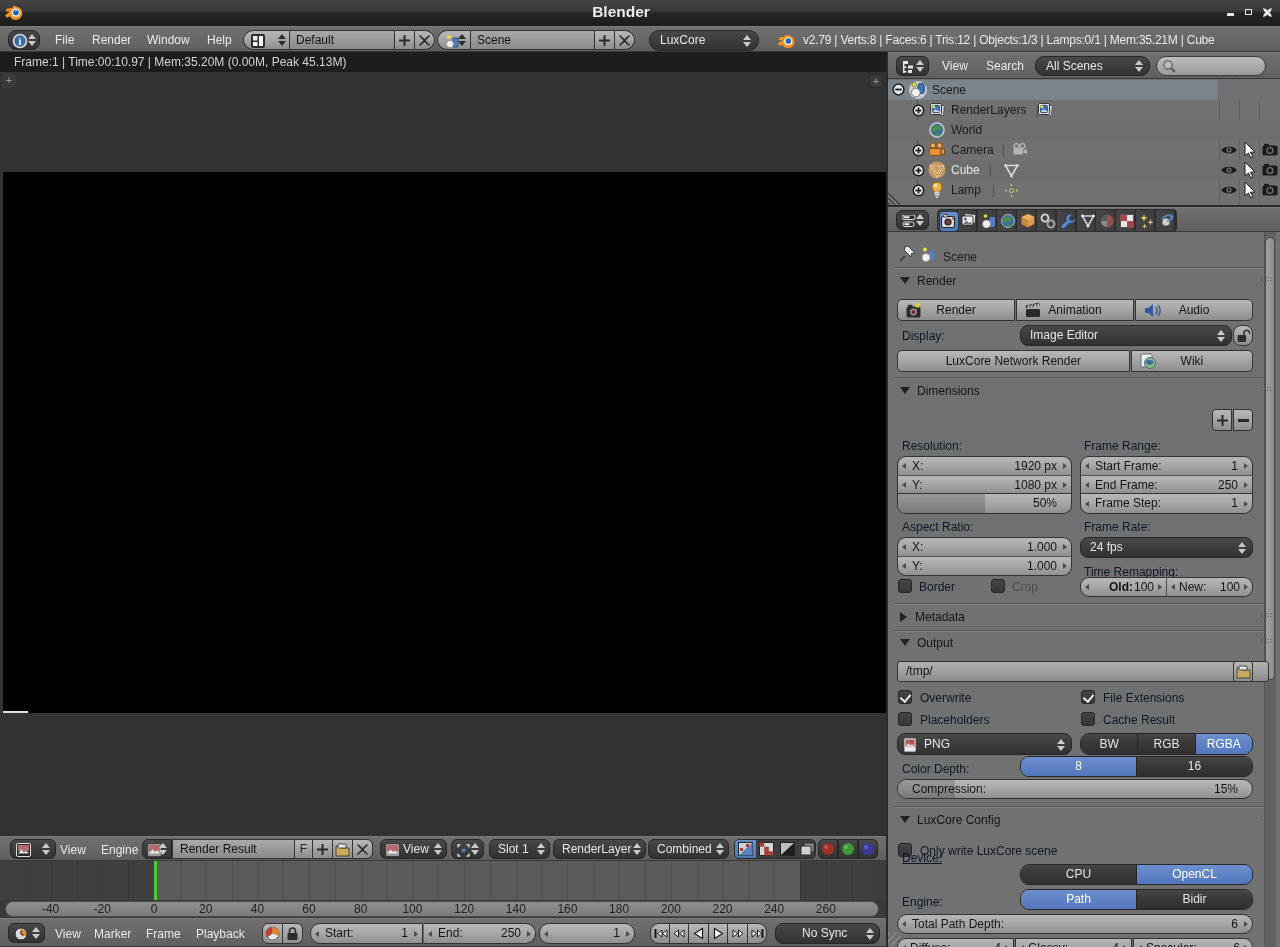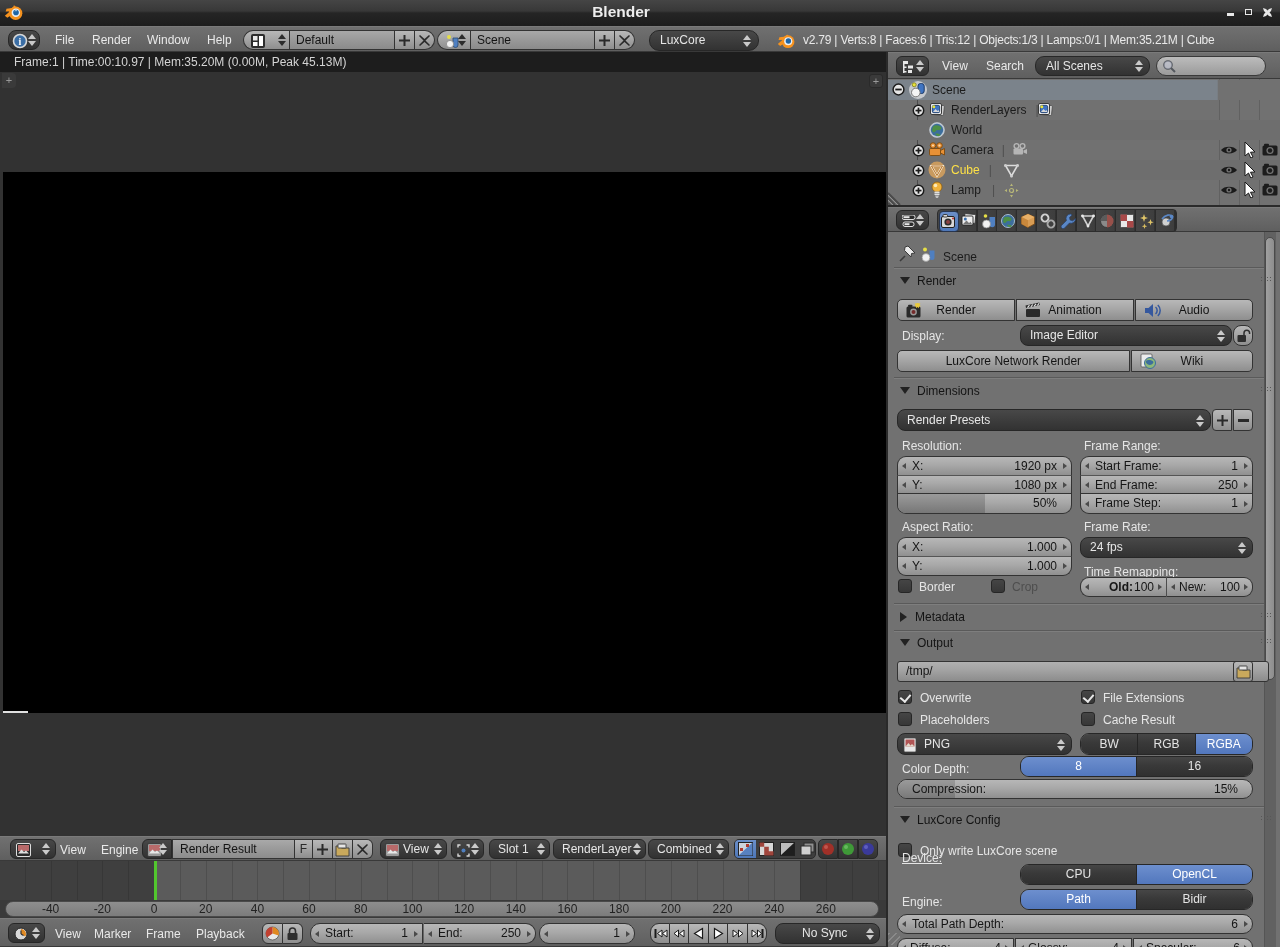--- a/index.html
+++ b/index.html
@@ -42,21 +42,21 @@
 
 #rightpanel { left:886px; top:52px; width:394px; height:895px; background:#717171; }
 .vsep { background:#2a2a2a; }
 
 
 .orow { position:absolute; left:0; width:392px; height:20px; color:#1b1b1b; line-height:20px; }
 .ostripe { background:#6e6e6e; }
 .osel { background:linear-gradient(90deg,#7b838b 0%,#7b838b 84%,#717171 84.2%); }
 
 
-.plabel { color:#e5e5e5; font-size:12px; }
+.plabel { color:#0f172a; font-size:12px; }
 .phead { color:#141414; font-size:12px; }
 .blue { background:linear-gradient(#6d8fce,#5277bd) !important; color:#fff !important; }
 .seg { position:absolute; display:flex; border-radius:9px; overflow:hidden; border:1px solid #272727; }
 .seg > div { flex:1; text-align:center; color:#e4e4e4; background:linear-gradient(#464646,#393939 45%,#303030); line-height:19px; border-right:1px solid #252525; }
 .seg > div:last-child { border-right:none; }
 .chk { position:absolute; width:14px; height:14px; background:linear-gradient(#454545,#373737); border:1px solid #262626; border-radius:3px; }
 .chk.on:before { content:""; position:absolute; left:3px; top:1px; width:5px; height:8px; border:solid #e8e8e8; border-width:0 2px 2px 0; transform:rotate(40deg); }
 .numf { position:absolute; background:linear-gradient(#b7b7b7,#a8a8a8 45%,#909090); border:1px solid #333; color:#151515; }
 .numf .lab { position:absolute; left:14px; top:0; line-height:18px; }
 .numf .val { position:absolute; right:14px; top:0; line-height:18px; }
@@ -514,21 +514,21 @@
       <svg class="abs" style="left:24px; top:4px;" width="13" height="13" viewBox="0 0 13 13">
           <circle cx="6.5" cy="6.5" r="5.2" fill="#e6e6e6" stroke="#1c1c1c" stroke-width="1.5"></circle>
           <rect x="3.5" y="5.7" width="6" height="1.7" fill="#1c1c1c"></rect>
           <rect x="5.65" y="3.6" width="1.7" height="6" fill="#1c1c1c"></rect>
         </svg>
       <svg class="abs" style="left:40px; top:1px;" width="18" height="18" viewBox="0 0 18 18">
         <circle cx="9" cy="9" r="8.5" fill="#c89a5f"></circle>
         <path d="M3.5 5 L14.5 5 L9 14.5 Z" fill="none" stroke="#f5e8d0" stroke-width="2.2"></path>
         <path d="M3.5 5 L14.5 5 L9 14.5 Z" fill="none" stroke="#b5722a" stroke-width="1"></path>
       </svg>
-      <span style="margin-left:63px; color:#fde047;">Cube</span><span style="margin-left:9px; color:#4e4e4e;">|</span>
+      <span style="margin-left:63px; color:#e5e5e5;">Cube</span><span style="margin-left:9px; color:#4e4e4e;">|</span>
       <svg class="abs" style="left:116px; top:3px;" width="15" height="15" viewBox="0 0 15 15">
         <path d="M1.5 2.5 L13.5 2.5 L7.5 13 Z" fill="none" stroke="#dcdcdc" stroke-width="1.6"></path>
         <circle cx="1.5" cy="2.5" r="1.5" fill="#cfcfcf"></circle>
           <circle cx="13.5" cy="2.5" r="1.5" fill="#cfcfcf"></circle>
           <circle cx="7.5" cy="13" r="1.5" fill="#cfcfcf"></circle>
       </svg>
     </div>
     <div class="orow" style="top:101px;">
       <svg class="abs" style="left:24px; top:4px;" width="13" height="13" viewBox="0 0 13 13">
           <circle cx="6.5" cy="6.5" r="5.2" fill="#e6e6e6" stroke="#1c1c1c" stroke-width="1.5"></circle>
@@ -737,21 +737,20 @@
           <rect x="1" y="1" width="11" height="13" rx="1" fill="#ececec" stroke="#555" stroke-width="0.8"></rect>
           <circle cx="10" cy="10" r="5.5" fill="#8db87a" stroke="#3c6e9d" stroke-width="1"></circle>
           <path d="M6 8 C7.5 6.5 12 6.8 13.5 9 C13 11.5 10 12.5 8 11.5 C6.5 10.8 5.5 9.5 6 8 Z" fill="#3c6e9d"></path>
         </svg>Wiki</div>
     </div>
 
     <div class="psep" style="top:145px;"></div>
     <div class="abs phead" style="left:12px; top:152px;"><span class="tri-d"></span>Dimensions</div>
     <div class="abs dots" style="top:154px;">::::</div>
 
-    <div class="abs wd" style="left:9px; top:177px; width:314px; height:22px; border-radius:8px;"><span style="margin-left:9px; line-height:20px;">Render Presets</span><div class="stepper" style="right:5px; top:4px;"></div></div>
     <div class="abs wl" style="left:324px; top:177px; width:20px; height:22px; border-radius:4px 0 0 4px;">
         <svg class="abs" style="left:4px; top:5px;" width="11" height="11" viewBox="0 0 11 11">
           <path d="M4.5 0 h2 v4.5 h4.5 v2 h-4.5 v4.5 h-2 v-4.5 h-4.5 v-2 h4.5 Z" fill="#2a2a2a"></path>
         </svg>
       </div>
     <div class="abs wl" style="left:345px; top:177px; width:20px; height:22px; border-radius:0 4px 4px 0;">
         <div class="abs" style="left:4px; top:9px; width:11px; height:2.5px; background:#2a2a2a;"></div>
       </div>
 
     <div class="abs plabel" style="left:14px; top:207px;">Resolution:</div>

